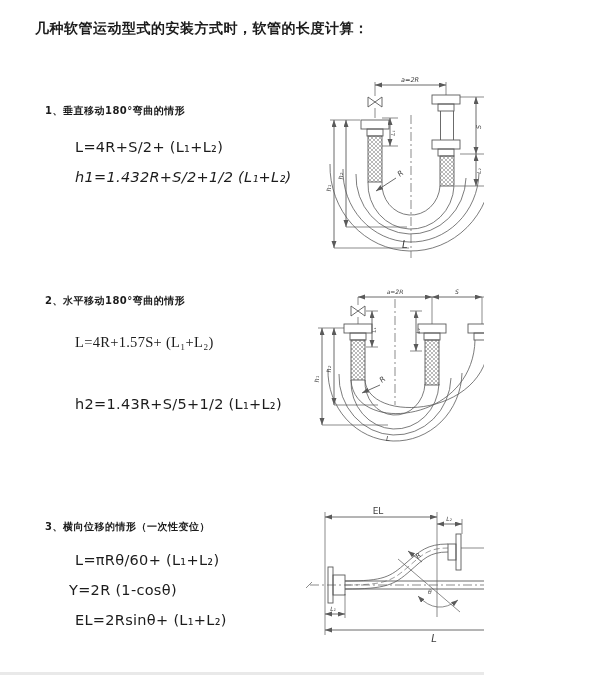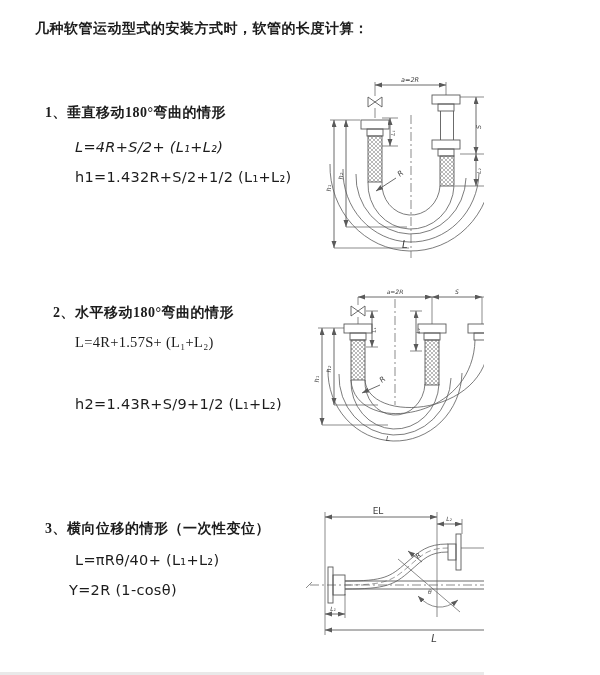--- a/index.html
+++ b/index.html
@@ -2,37 +2,37 @@
 <html><head>
 <meta charset="utf-8">
 <style>
   html,body{margin:0;padding:0;background:#fff;}
   .page{
     position:relative;width:484px;height:675px;background:#ffffff;
     font-family:"DejaVu Sans","Liberation Sans",sans-serif;
     color:#1c1c1c;overflow:hidden;
   }
   .title{position:absolute;left:35px;top:20px;font-size:14px;font-weight:bold;letter-spacing:.5px;}
-  .sec-heading{position:absolute;font-size:14px;font-weight:bold;letter-spacing:.5px;font-family:Liberation Serif, serif;}
+  .sec-heading{position:absolute;font-size:10px;font-weight:bold;letter-spacing:.5px;}
   .formula{position:absolute;font-size:14.5px;letter-spacing:.3px;white-space:pre;}
   svg{position:absolute;overflow:visible;}
   svg text{font-family:"DejaVu Sans","Liberation Sans",sans-serif;fill:#3d3d3d;}
   .lbl{font-style:italic;}
   .bottom-edge{position:absolute;left:0;bottom:0;width:100%;height:3px;background:#e9e9e9;}
 </style>
 </head>
 <body>
 
 <div class="page">
 
   <div class="title">几种软管运动型式的安装方式时，软管的长度计算：</div>
 
   <div class="sec-heading" style="left:45px;top:104px;">1、垂直移动180°弯曲的情形</div>
-  <div class="formula" style="left:75px;top:139px;font-style:italic;">L=4R+S/2+ (L₁+L₂)</div>
-  <div class="formula" style="left:75px;top:169px;">h1=1.432R+S/2+1/2 (L₁+L₂)</div>
+  <div class="formula" style="left:75px;top:139px;">L=4R+S/2+ (L₁+L₂)</div>
+  <div class="formula" style="left:75px;top:169px;font-style:italic;">h1=1.432R+S/2+1/2 (L₁+L₂)</div>
 
   <svg style="left:312px;top:70px;" width="282" height="198" viewBox="0 0 282 198">
     <defs>
       <marker id="ae1" orient="auto" markerUnits="userSpaceOnUse" markerWidth="8" markerHeight="6" refX="7" refY="2.5">
         <path d="M0,0 L7,2.5 L0,5 z" fill="#5a5a5a"></path>
       </marker>
       <marker id="as1" orient="auto-start-reverse" markerUnits="userSpaceOnUse" markerWidth="8" markerHeight="6" refX="7" refY="2.5">
         <path d="M0,0 L7,2.5 L0,5 z" fill="#5a5a5a"></path>
       </marker>
       <pattern id="braid1" width="4" height="4" patternUnits="userSpaceOnUse">
@@ -115,23 +115,23 @@
     <text class="lbl" x="98" y="12" font-size="6.5" text-anchor="middle">a=2R</text>
     <text class="lbl" x="19" y="118" font-size="6.5" text-anchor="middle" transform="rotate(-90 19 118)">h₁</text>
     <text class="lbl" x="31" y="106" font-size="6.5" text-anchor="middle" transform="rotate(-90 31 106)">h₂</text>
     <text class="lbl" x="83" y="63" font-size="5.5" text-anchor="middle" transform="rotate(-90 83 63)">L₁</text>
     <text class="lbl" x="169" y="57" font-size="6.5" text-anchor="middle" transform="rotate(-90 169 57)">S</text>
     <text class="lbl" x="169" y="101" font-size="5.5" text-anchor="middle" transform="rotate(-90 169 101)">L₂</text>
     <text class="lbl" x="88" y="107" font-size="7.5" transform="rotate(-40 88 107)">R</text>
     <text class="lbl" x="90" y="178" font-size="10">L</text>
   </svg>
 
-  <div class="sec-heading" style="left:45px;top:304px;margin-left:8px;">2、水平移动180°弯曲的情形</div>
+  <div class="sec-heading" style="left:45px;top:294px;">2、水平移动180°弯曲的情形</div>
   <div class="formula" style="left:75px;top:334px;font-family:Liberation Serif, serif;">L=4R+1.57S+ (L₁+L₂)</div>
-  <div class="formula" style="left:75px;top:396px;">h2=1.43R+S/9+1/2 (L₁+L₂)</div>
+  <div class="formula" style="left:75px;top:396px;">h2=1.43R+S/5+1/2 (L₁+L₂)</div>
 
   <svg style="left:308px;top:285px;" width="290" height="172" viewBox="0 0 290 172">
     <defs>
       <marker id="ae2" orient="auto" markerUnits="userSpaceOnUse" markerWidth="8" markerHeight="6" refX="7" refY="2.5">
         <path d="M0,0 L7,2.5 L0,5 z" fill="#5a5a5a"></path>
       </marker>
       <marker id="as2" orient="auto-start-reverse" markerUnits="userSpaceOnUse" markerWidth="8" markerHeight="6" refX="7" refY="2.5">
         <path d="M0,0 L7,2.5 L0,5 z" fill="#5a5a5a"></path>
       </marker>
       <pattern id="braid2" width="4" height="4" patternUnits="userSpaceOnUse">
@@ -220,22 +220,23 @@
     <text class="lbl" x="149" y="9" font-size="6" text-anchor="middle">S</text>
     <text class="lbl" x="11" y="94" font-size="6.5" text-anchor="middle" transform="rotate(-90 11 94)">h₁</text>
     <text class="lbl" x="23" y="84" font-size="6.5" text-anchor="middle" transform="rotate(-90 23 84)">h₂</text>
     <text class="lbl" x="68" y="45" font-size="5" text-anchor="middle" transform="rotate(-90 68 45)">L₁</text>
     <text class="lbl" x="112" y="46" font-size="5" text-anchor="middle" transform="rotate(-90 112 46)">L₂</text>
     <text class="lbl" x="74" y="98" font-size="7.5" transform="rotate(-40 74 98)">R</text>
     <text class="lbl" x="78" y="156" font-size="7">L</text>
   </svg>
 
   <div class="sec-heading" style="left:45px;top:520px;">3、横向位移的情形（一次性变位）</div>
-  <div class="formula" style="left:75px;top:552px;">L=πRθ/40+ (L₁+L₂)</div>
+  <div class="formula" style="left:75px;top:552px;">L=πRθ/60+ (L₁+L₂)</div>
   <div class="formula" style="left:69px;top:582px;">Y=2R (1-cosθ)</div>
+  <div class="formula" style="left:75px;top:612px;">EL=2Rsinθ+ (L₁+L₂)</div>
 
   <svg style="left:300px;top:502px;" width="300" height="142" viewBox="0 0 300 142">
     <defs>
       <marker id="ae3" orient="auto" markerUnits="userSpaceOnUse" markerWidth="8" markerHeight="6" refX="7" refY="2.5">
         <path d="M0,0 L7,2.5 L0,5 z" fill="#5a5a5a"></path>
       </marker>
       <marker id="as3" orient="auto-start-reverse" markerUnits="userSpaceOnUse" markerWidth="8" markerHeight="6" refX="7" refY="2.5">
         <path d="M0,0 L7,2.5 L0,5 z" fill="#5a5a5a"></path>
       </marker>
     </defs>

